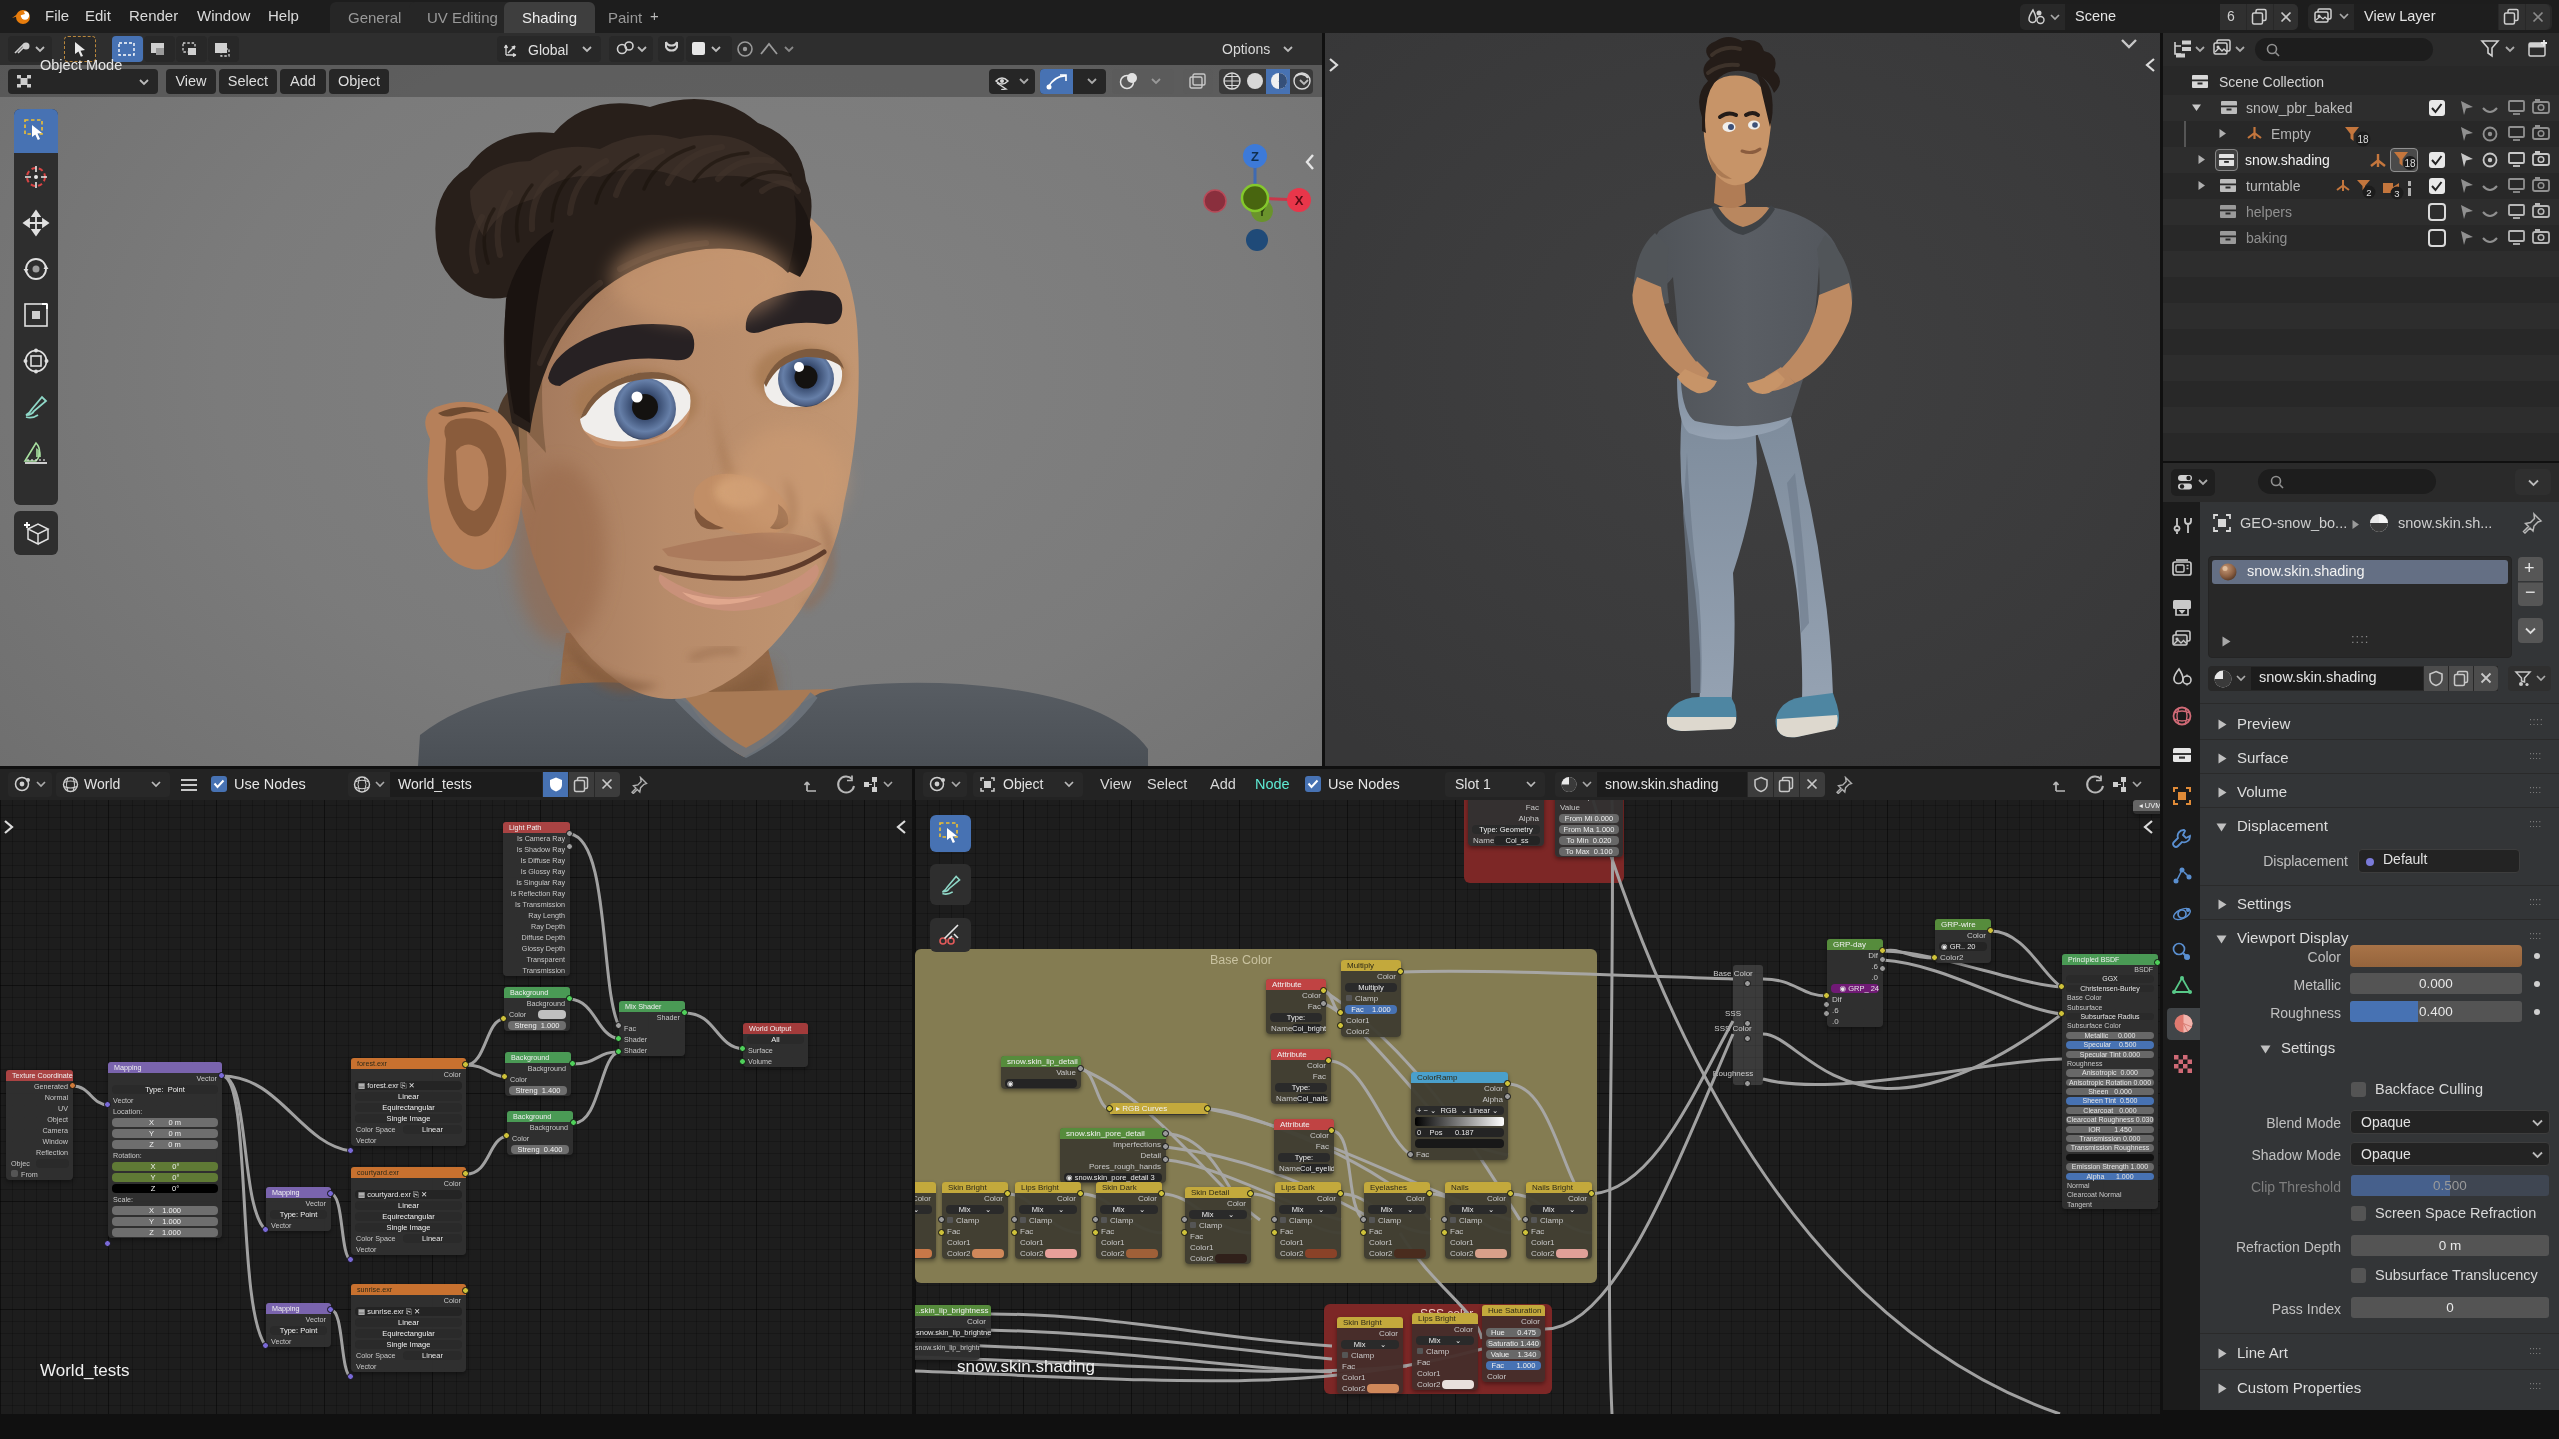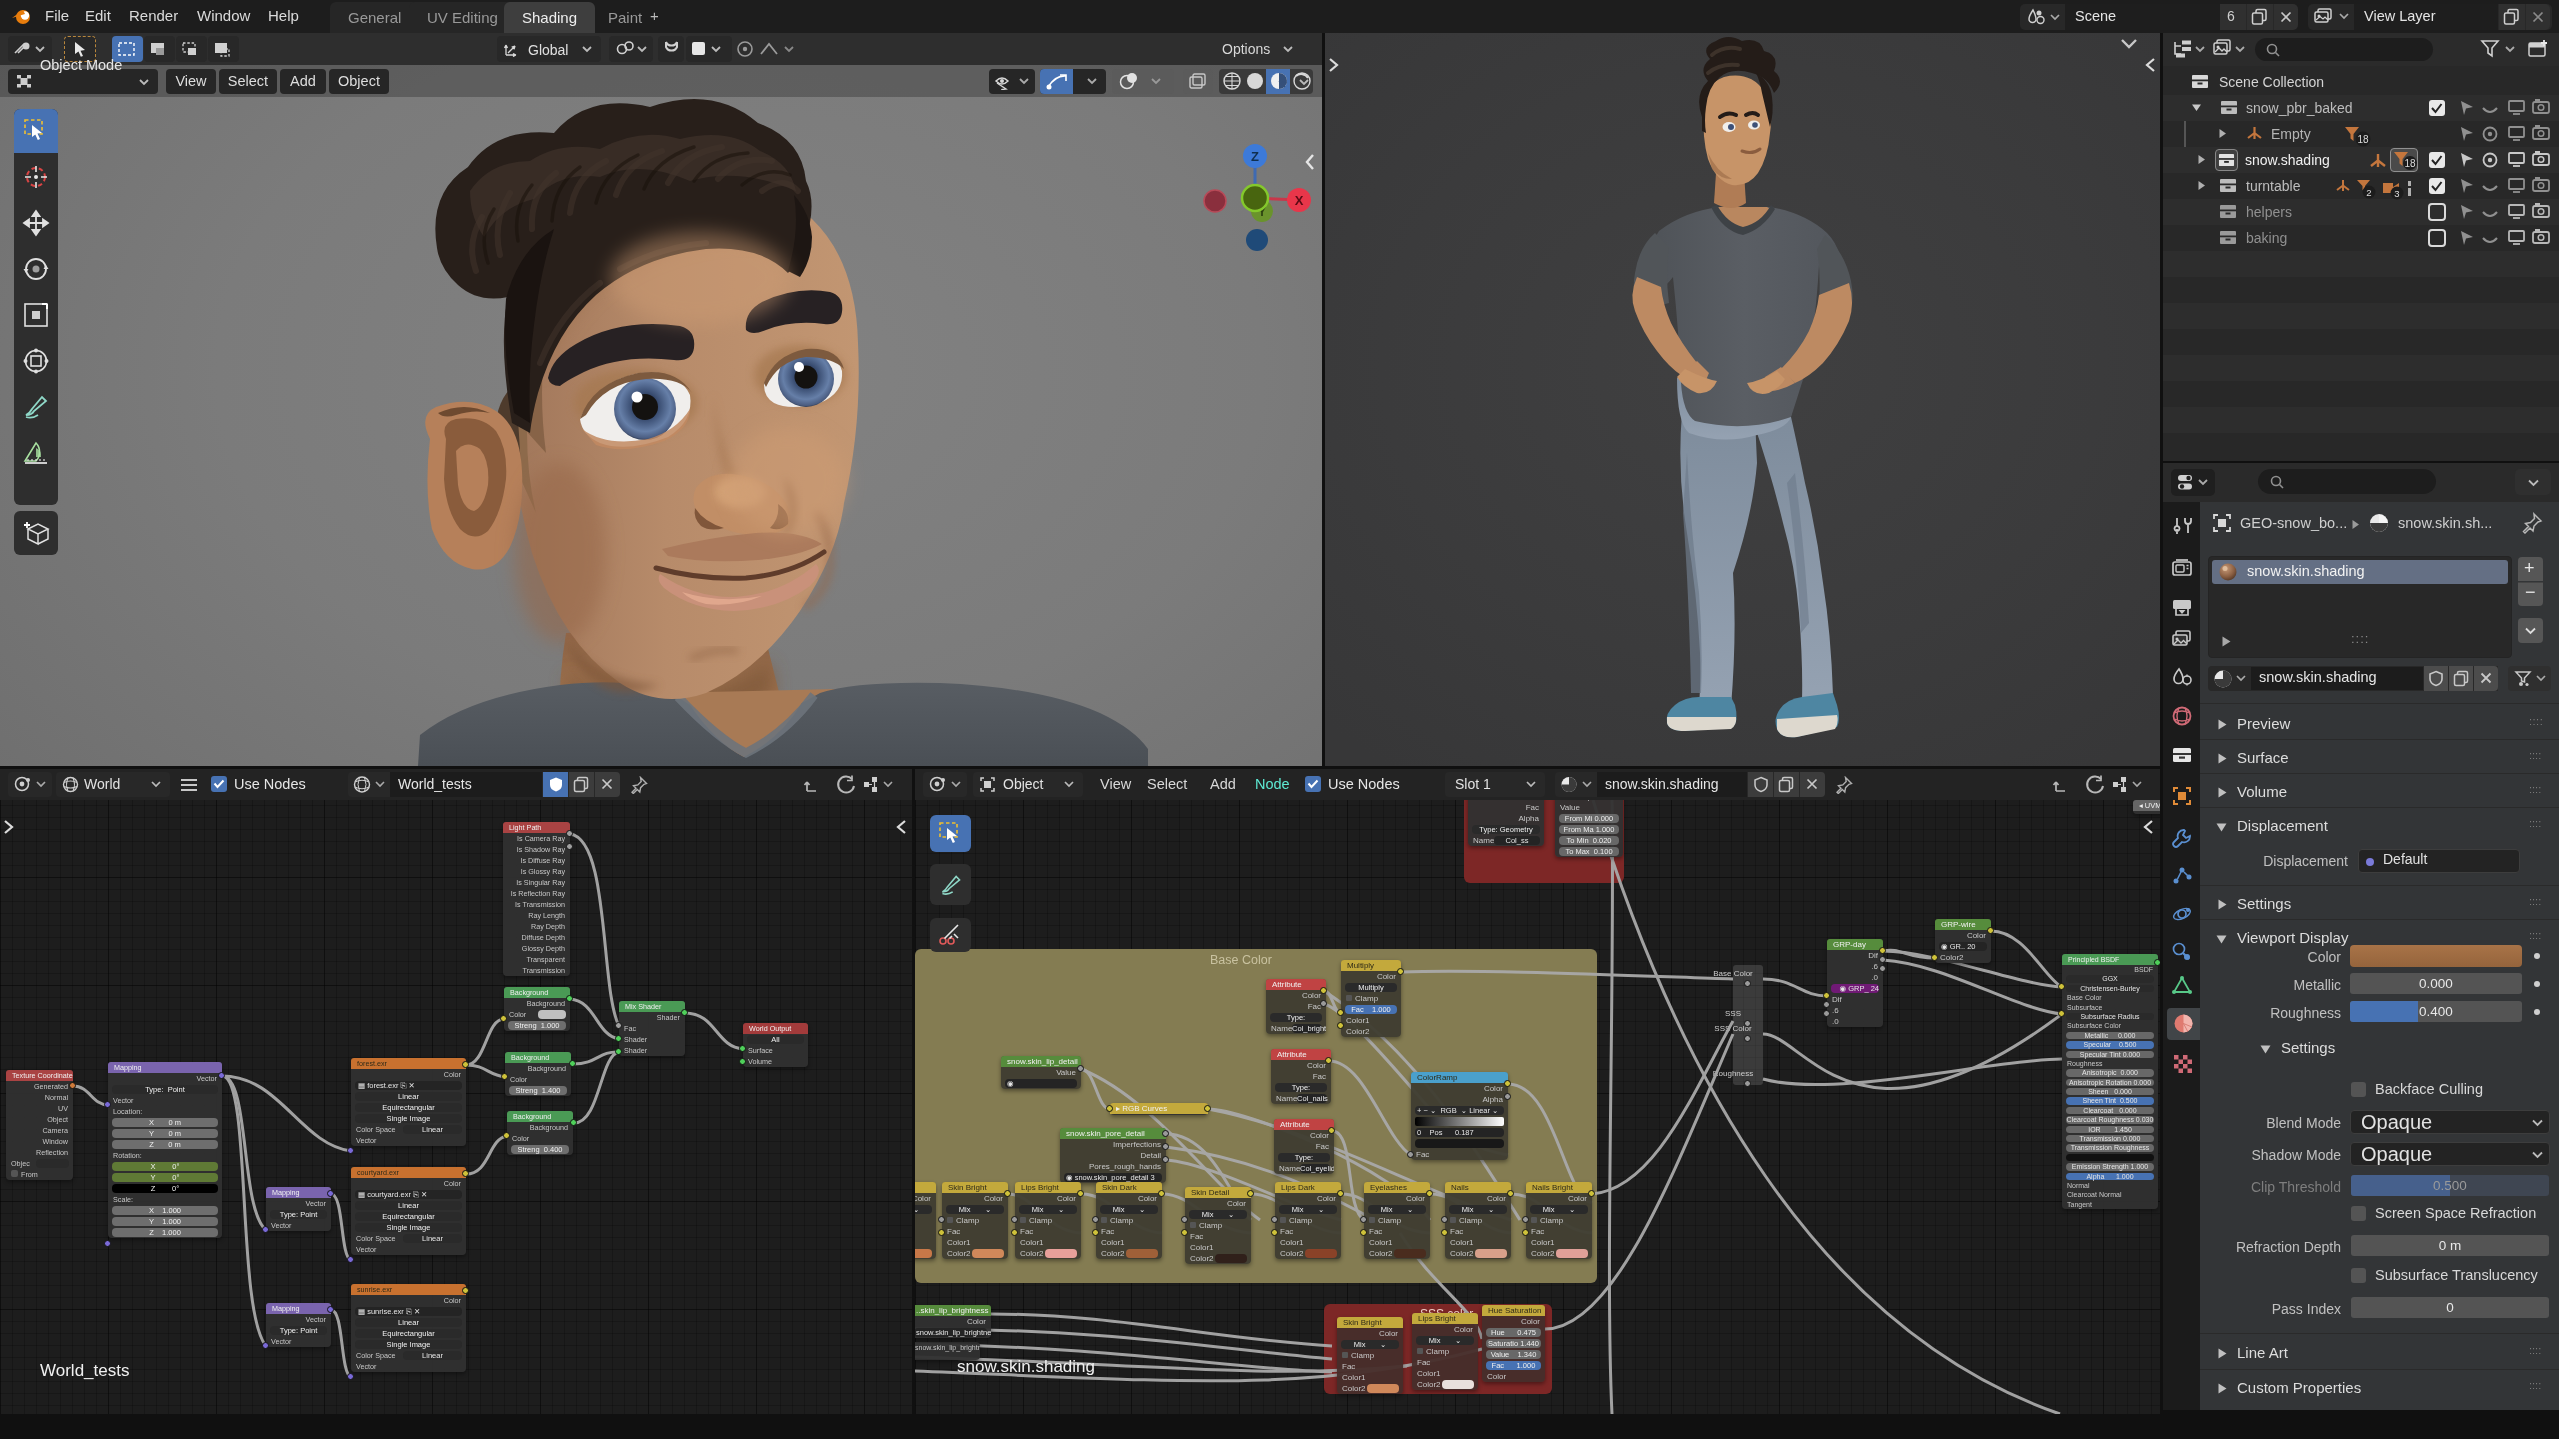--- a/index.html
+++ b/index.html
@@ -31,21 +31,21 @@
 .orow.alt { background:#2d2d2d; }
 
 
 #props { left:2163px; top:463px; width:396px; height:947px; background:#333537; overflow:hidden; }
 #prophdr { position:absolute; left:0; top:0; width:396px; height:39px; background:#2a2a2a; }
 #ptabs { position:absolute; left:0; top:39px; width:37px; height:908px; background:#1b1b1b; }
 .pticon { position:absolute; left:3px; width:31px; height:30px; border-radius:4px 0 0 4px; }
 .phead { position:absolute; left:40px; font-size:15px; color:#dddddd; }
 .plabel { position:absolute; font-size:14px; color:#c0c0c0; text-align:right; }
 .pfield { position:absolute; background:#545454; border-radius:3px; color:#e8e8e8; font-size:13.5px; text-align:center; height:21px; line-height:21px; }
-.pdrop { position:absolute; background:#232323; border:1px solid #3d3d3d; border-radius:4px; color:#e2e2e2; font-size:20px; height:24px; line-height:22px; padding-left:10px; }
+.pdrop { position:absolute; background:#232323; border:1px solid #3d3d3d; border-radius:4px; color:#e2e2e2; font-size:14px; height:24px; line-height:22px; padding-left:10px; }
 .pcheck { position:absolute; width:15px; height:15px; background:#545454; border-radius:3px; }
 
 
 .nodeed { background:#1d1d1d; overflow:hidden; }
 .ngrid { position:absolute; inset:0;
   background-image:linear-gradient(#00000033 1px, transparent 1px), linear-gradient(90deg,#00000033 1px, transparent 1px),
                    linear-gradient(#00000055 1px, transparent 1px), linear-gradient(90deg,#00000055 1px, transparent 1px);
   background-size:12px 12px, 12px 12px, 108px 108px, 108px 108px; }
 #nodeL { left:0; top:769px; width:912px; height:645px; }
 #nodeM { left:915px; top:769px; width:1245px; height:645px; }

